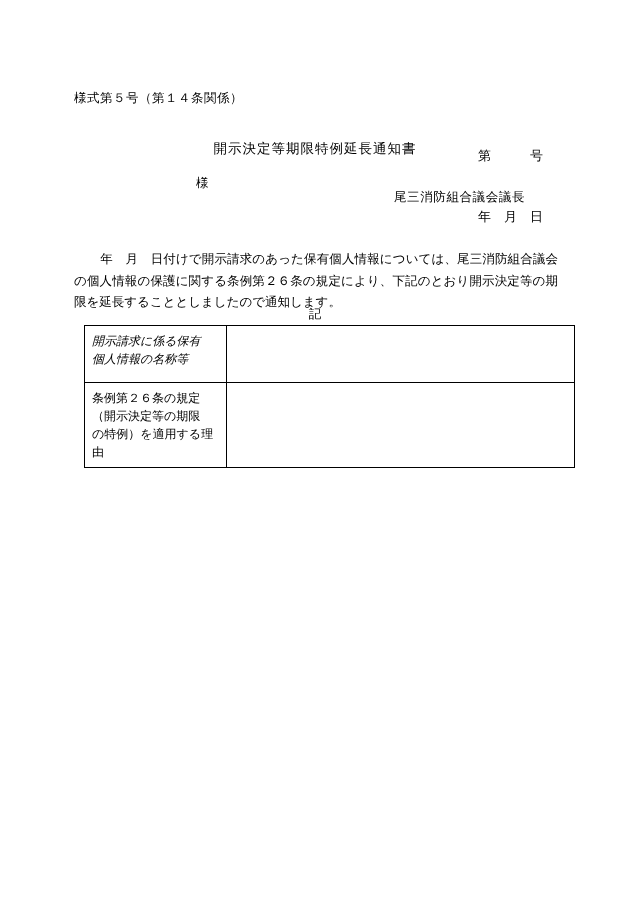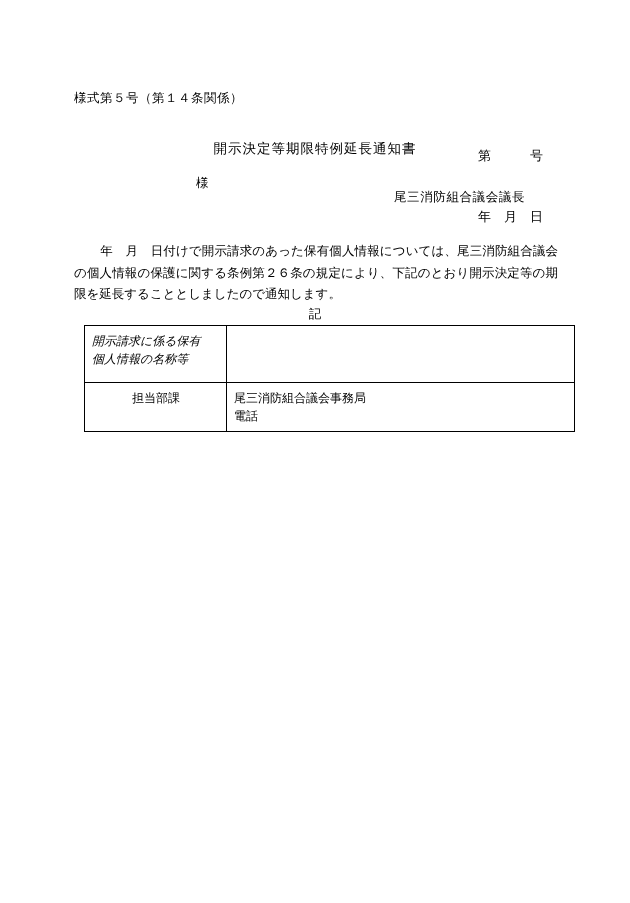--- a/index.html
+++ b/index.html
@@ -58,21 +58,21 @@
     position: absolute;
     left: 394px;
     top: 189px;
     font-size: 12.5px;
     letter-spacing: 0.6px;
     white-space: nowrap;
   }
   .body-text {
     position: absolute;
     left: 74px;
-    top: 241px;
+    top: 249px;
     width: 484px;
     font-size: 12.5px;
     line-height: 1.72;
     text-align: justify;
     text-justify: inter-ideograph;
   }
   .body-text .indent { display: inline-block; width: 26px; }
   .ki {
     position: absolute;
     left: 0;
@@ -132,20 +132,22 @@
   <div class="ki">記</div>
 
   <table class="form-table">
     <tbody>
         <tr>
       <td class="label-cell cell-pad-1 pre-line">開示請求に係る保有
 個人情報の名称等</td>
       <td class="value-cell cell-pad-1 pre-line"></td>
     </tr>
     <tr>
-      <td class="label-cell cell-pad-4 center-mid">担当部課</td>
-      <td class="value-cell cell-pad-4 pre-line">尾三消防組合議会事務局
-電話</td>
+      <td class="label-cell cell-pad-2 pre-line">条例第２６条の規定
+（開示決定等の期限
+の特例）を適用する理
+由</td>
+      <td class="value-cell cell-pad-2 pre-line"></td>
     </tr>
   </tbody>
     </table>
 
 </div>
 
 </body></html>

